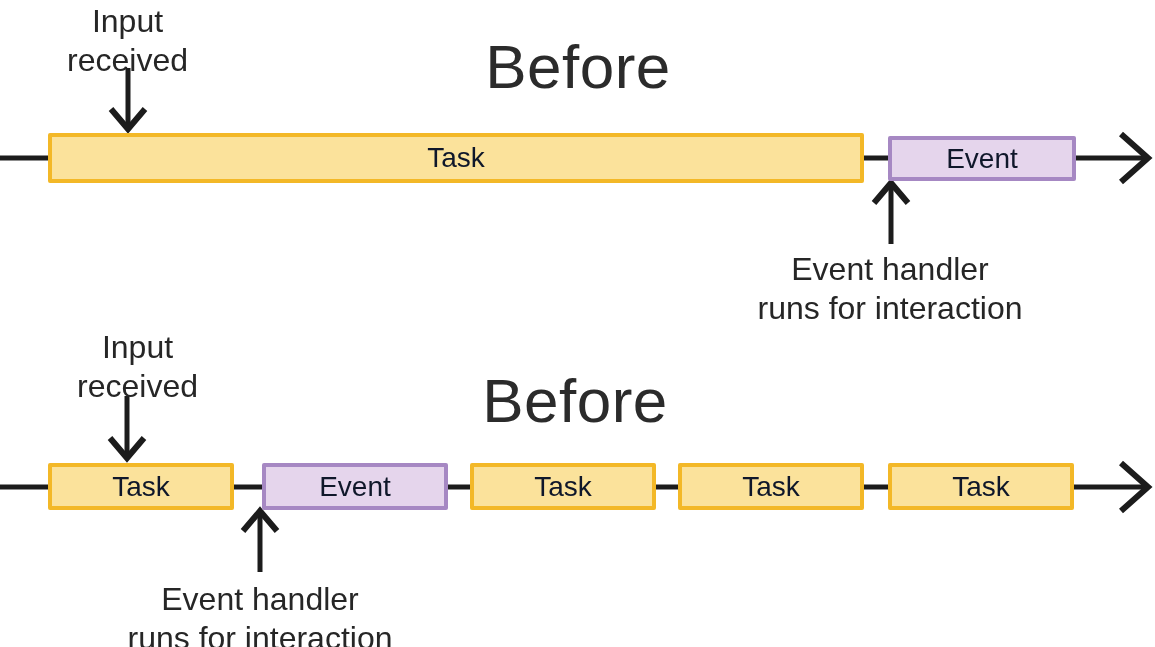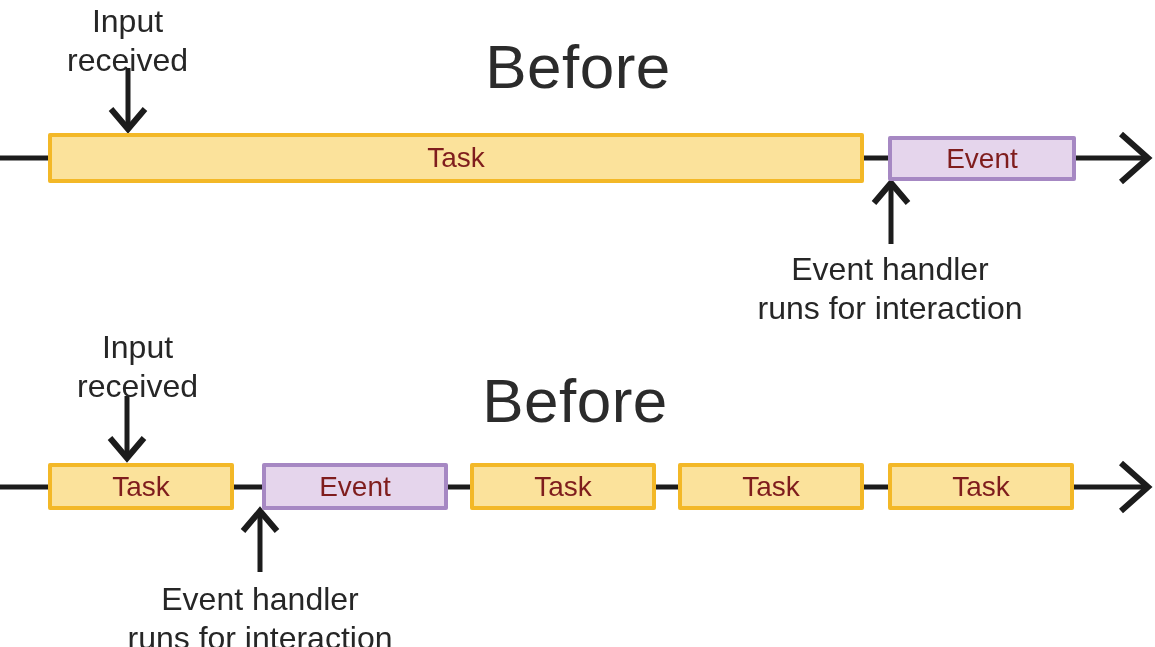--- a/index.html
+++ b/index.html
@@ -46,21 +46,21 @@
     color: #2b2b2b;
     letter-spacing: 0.5px;
     line-height: 1;
   }
   .block {
     position: absolute;
     display: flex;
     align-items: center;
     justify-content: center;
     font-size: 28px;
-    color: #7f1d1d;
+    color: #0f172a;
     border-radius: 2px;
   }
   .block.task {
     background: var(--task-fill);
     border: 4px solid var(--task-border);
   }
   .block.event {
     background: var(--event-fill);
     border: 4px solid var(--event-border);
   }

